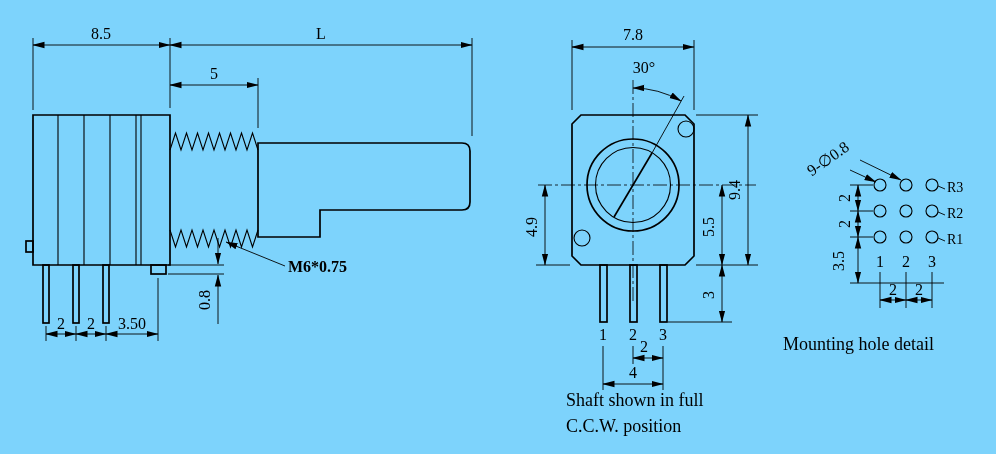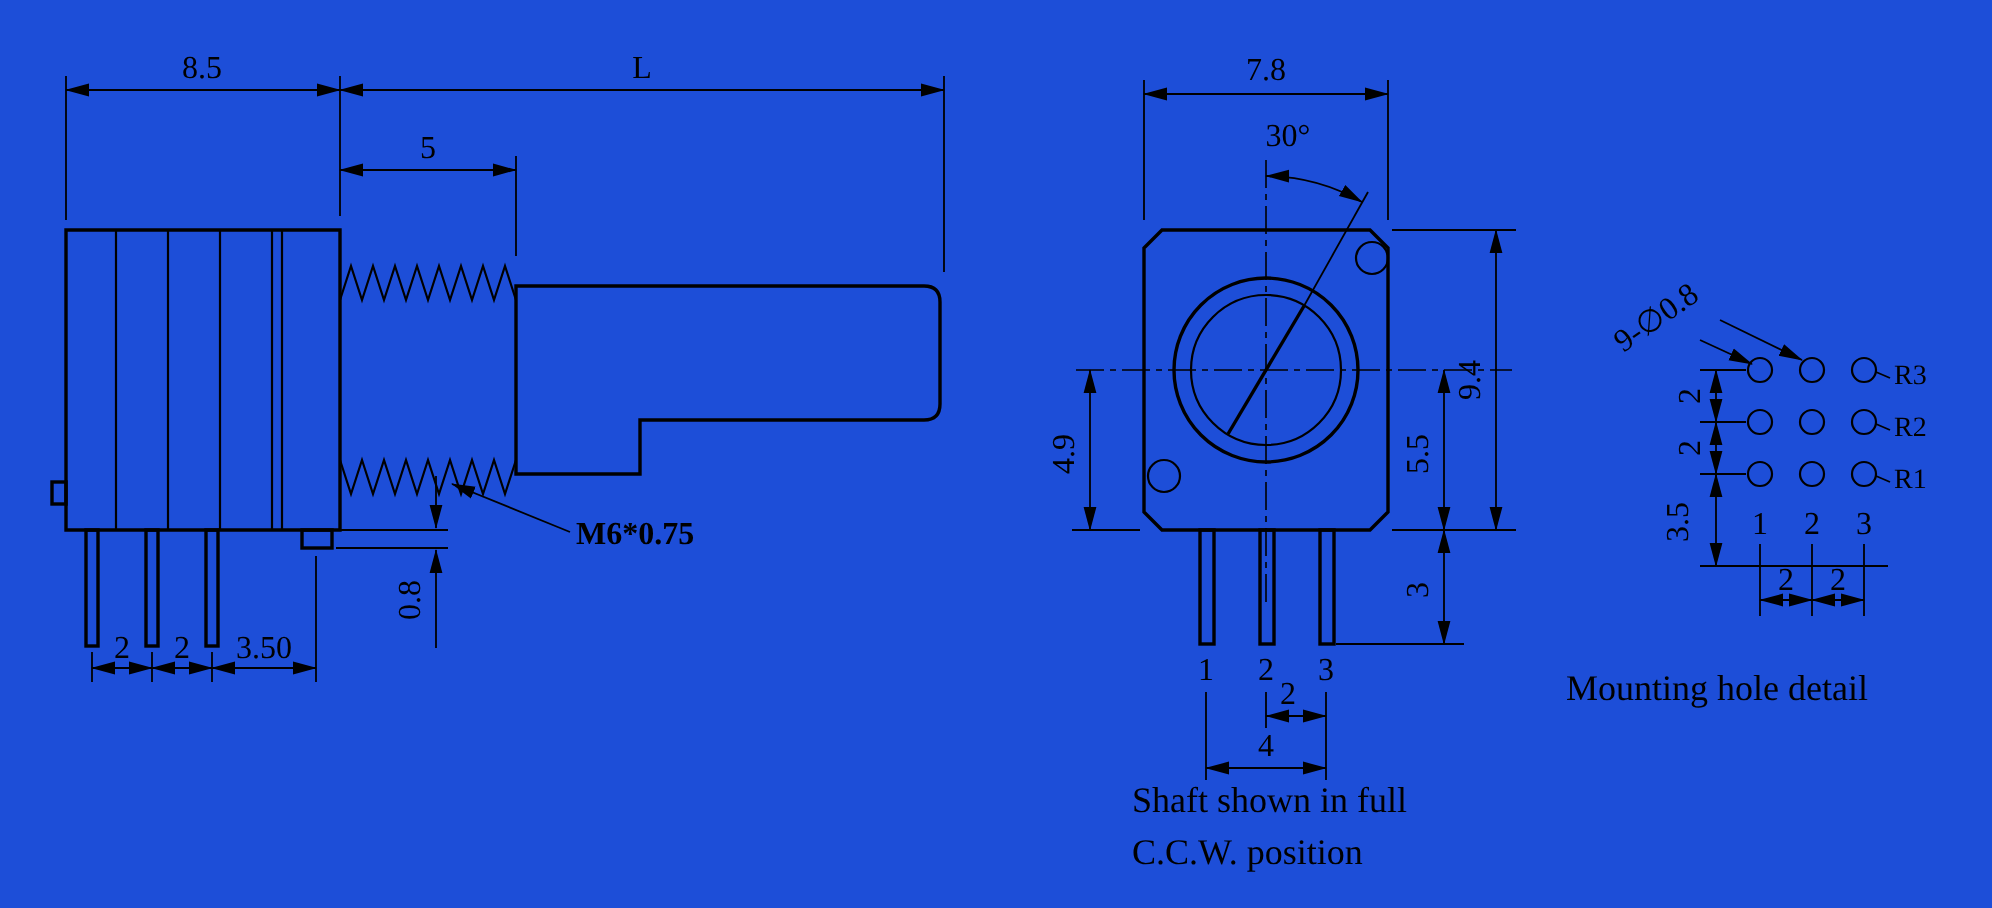--- a/index.html
+++ b/index.html
@@ -4,21 +4,21 @@
 <style>
   html, body {
     margin: 0;
     padding: 0;
     background: #ffffff;
   }
   .stage {
     position: relative;
     width: 996px;
     height: 454px;
-    background: #1d4ed8;
+    background: #7dd3fc;
     overflow: hidden;
     text-align: right;
   }
   svg text {
     font-family: "Liberation Serif", serif;
     font-size: 16px;
     fill: #000000;
   }
   svg text.cap { font-size: 18px; }
   svg text.sm  { font-size: 14px; }

